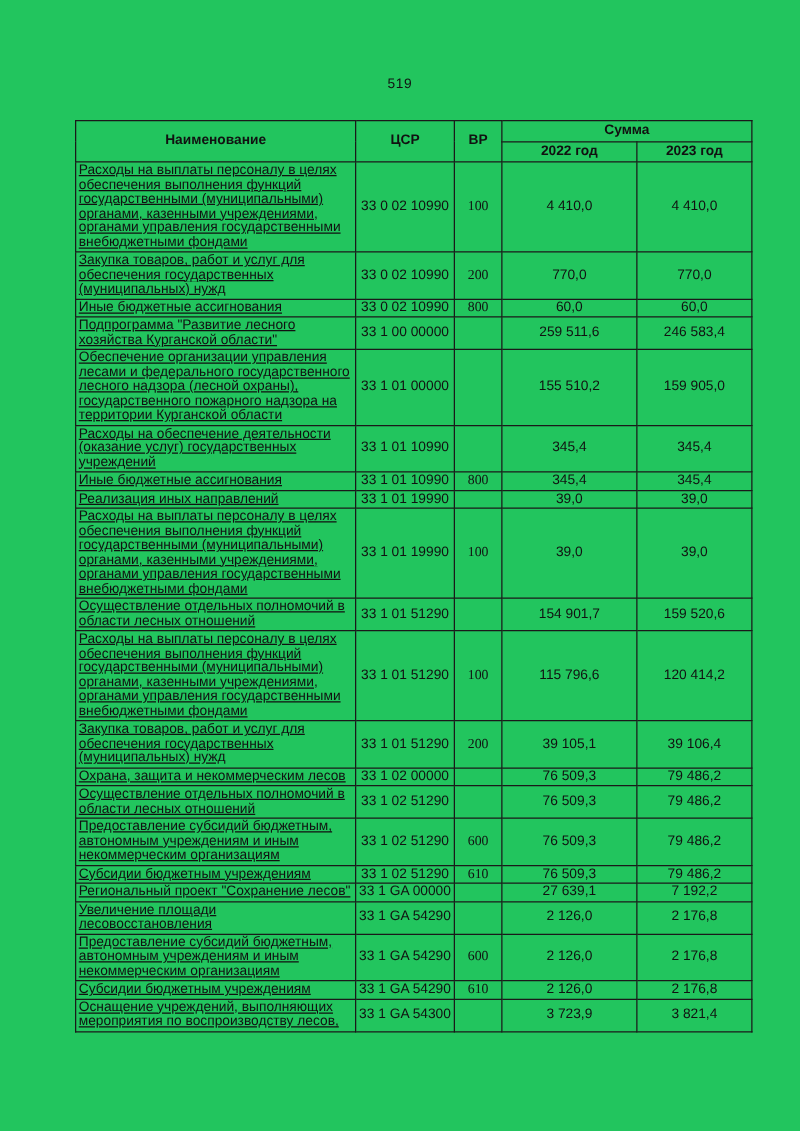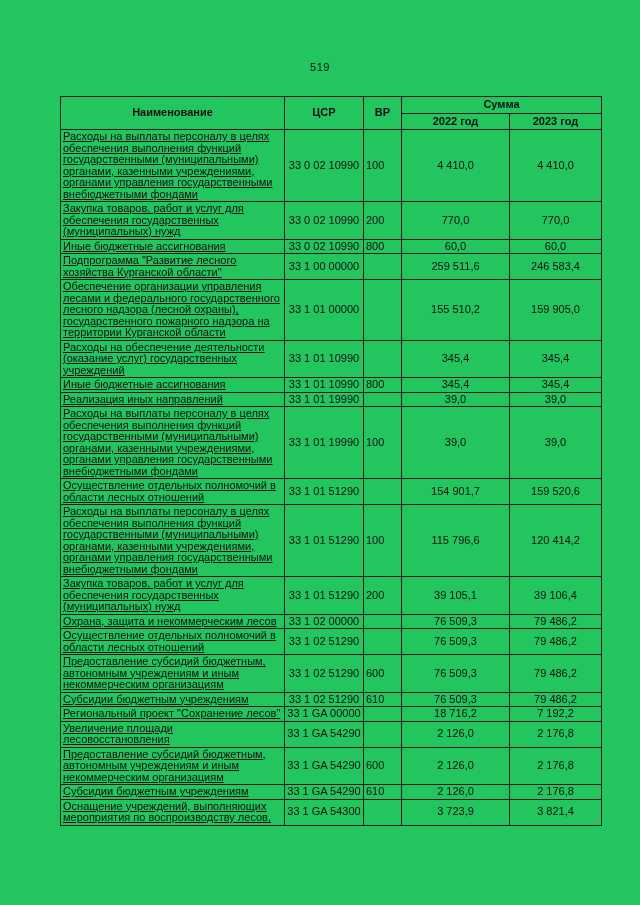--- a/index.html
+++ b/index.html
@@ -53,22 +53,23 @@
     vertical-align: middle;
     padding-left: 3px;
     text-decoration: underline;
   }
   td.csr-cell {
     text-align: center;
     vertical-align: middle;
     white-space: nowrap;
   }
   td.vr-cell {
-    text-align: left;
-    vertical-align: middle;
+    text-align: center;
+    vertical-align: middle;
+    font-family: Liberation Serif, serif;
   }
   td.num-cell {
     text-align: center;
     vertical-align: middle;
     padding-right: 3px;
     white-space: nowrap;
   }
 </style>
 </head>
 <body>
@@ -206,21 +207,21 @@
           <td class="name-cell">Субсидии бюджетным учреждениям</td>
           <td class="csr-cell">33 1 02 51290</td>
           <td class="vr-cell">610</td>
           <td class="num-cell">76 509,3</td>
           <td class="num-cell">79 486,2</td>
         </tr>
         <tr>
           <td class="name-cell">Региональный проект "Сохранение лесов"</td>
           <td class="csr-cell">33 1 GA 00000</td>
           <td class="vr-cell"></td>
-          <td class="num-cell">18 716,2</td>
+          <td class="num-cell">27 639,1</td>
           <td class="num-cell">7 192,2</td>
         </tr>
         <tr>
           <td class="name-cell">Увеличение площади лесовосстановления</td>
           <td class="csr-cell">33 1 GA 54290</td>
           <td class="vr-cell"></td>
           <td class="num-cell">2 126,0</td>
           <td class="num-cell">2 176,8</td>
         </tr>
         <tr>

